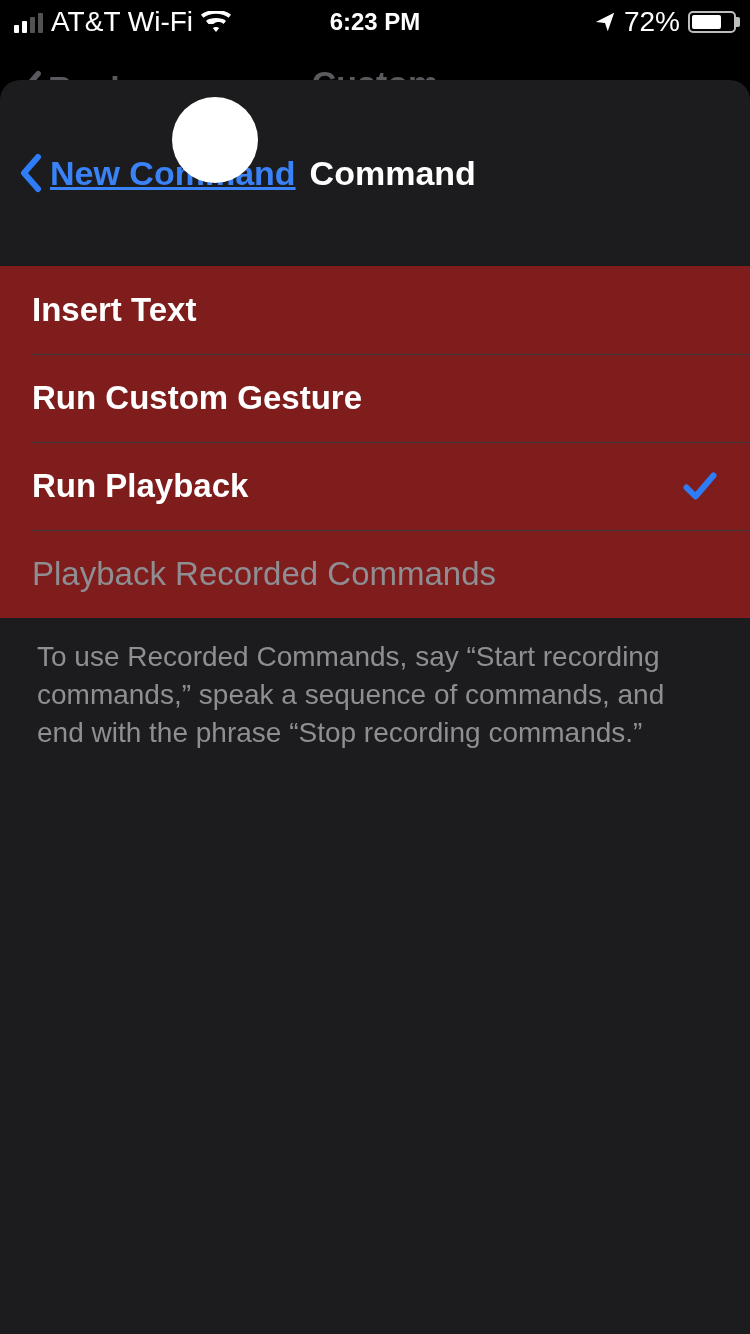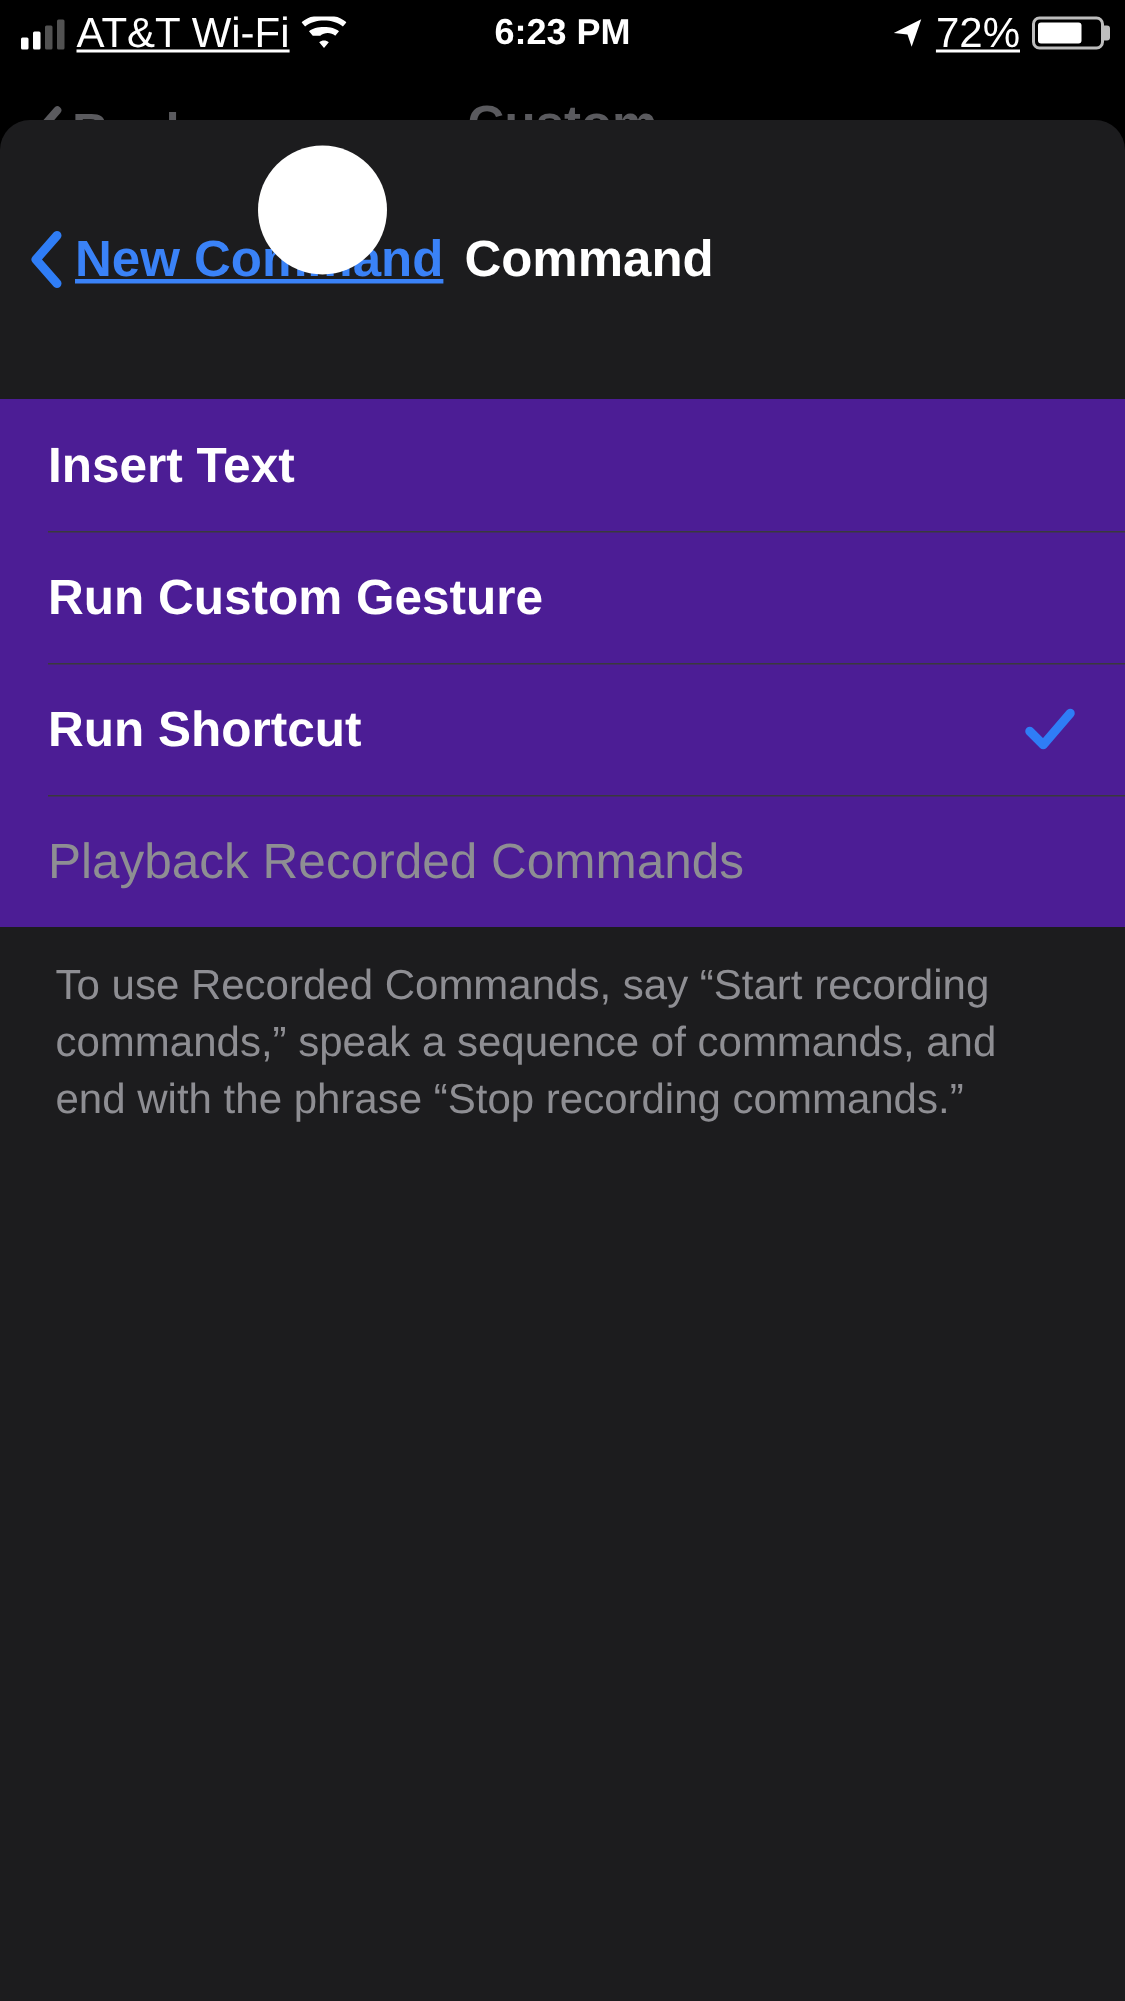--- a/index.html
+++ b/index.html
@@ -20,21 +20,20 @@
   
   .status-bar {
     height: 44px;
     display: flex;
     align-items: center;
     justify-content: space-between;
     padding: 0 14px;
     color: #fff;
     font-size: 28px;
     font-weight: 600;
-    text-decoration: underline;
   }
   .status-left, .status-right {
     display: flex;
     align-items: center;
     gap: 8px;
   }
   .status-center {
     position: absolute;
     left: 50%;
     transform: translateX(-50%);
@@ -147,21 +146,21 @@
     color: #3a82f7;
   }
   .sheet-title {
     color: #fff;
     font-size: 34px;
     font-weight: 700;
   }
   .chevron-left svg { display:block; }
 
   .list {
-    background: #4c1d95;
+    background: #7f1d1d;
   }
   .list-row {
     min-height: 88px;
     display: flex;
     align-items: center;
     justify-content: space-between;
     padding: 0 32px;
     position: relative;
   }
   .list-row + .list-row::before {
@@ -262,21 +261,21 @@
   </div>
 
   <div class="list">
     <div class="list-row">
       <span class="row-label">Insert Text</span>
     </div>
     <div class="list-row">
       <span class="row-label">Run Custom Gesture</span>
     </div>
     <div class="list-row">
-      <span class="row-label">Run Shortcut</span>
+      <span class="row-label">Run Playback</span>
       <span class="checkmark">
         <svg width="36" height="32" viewBox="0 0 24 20">
             <path fill="none" stroke="#2f7df6" stroke-width="4" stroke-linecap="round" stroke-linejoin="round" d="M3 11l6 6L21 3"></path>
           </svg>
       </span>
     </div>
     <div class="list-row row-disabled">
       <span class="row-label">Playback Recorded Commands</span>
     </div>
   </div>

